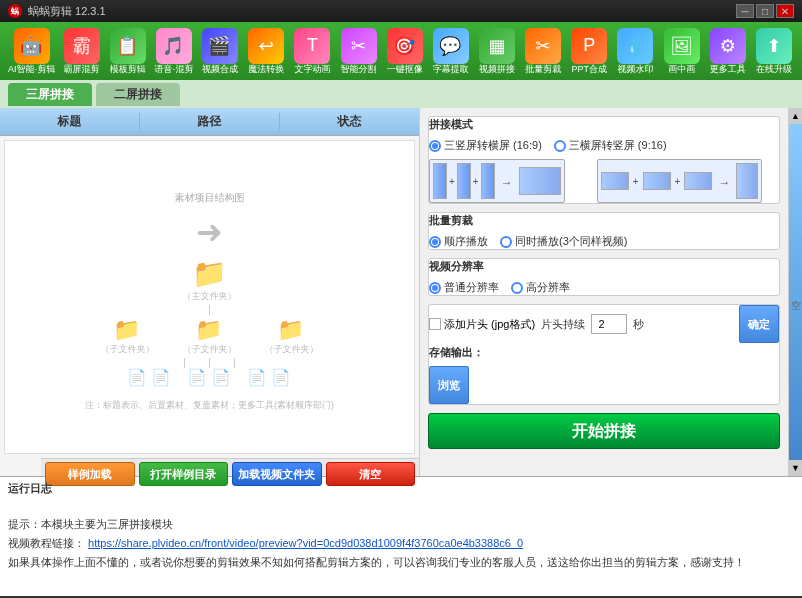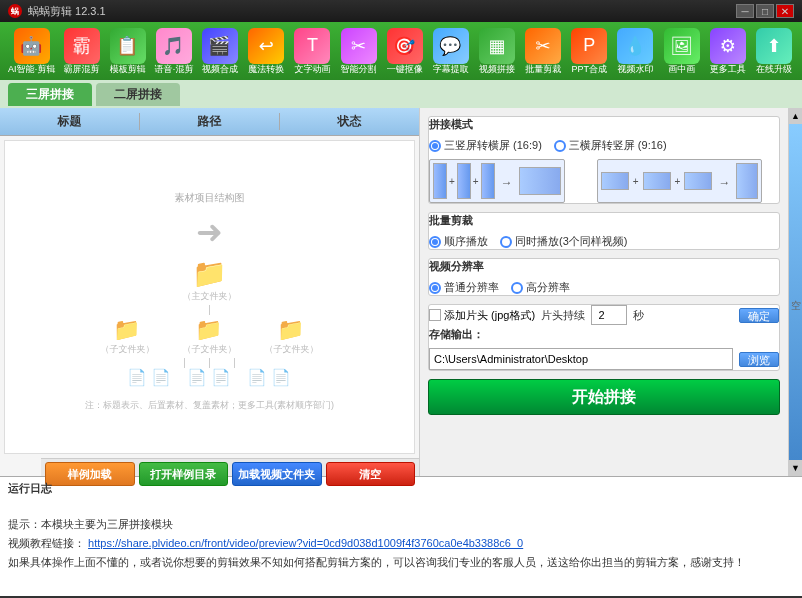--- a/index.html
+++ b/index.html
@@ -205,28 +205,29 @@
     .output-section { display: flex; align-items: center; gap: 6px; margin-top: 4px; }
     .output-input {
       flex: 1;
       height: 22px;
       border: 1px solid #aaa;
       padding: 0 4px;
       font-size: 11px;
       background: white;
     }
     .browse-btn {
-      height: 15px;
+      height: 38px;
       padding: 0 8px;
       background: linear-gradient(to bottom, #66aaff, #4488dd);
       border: 1px solid #3377cc;
       color: white;
       font-size: 11px;
       cursor: pointer;
       border-radius: 2px;
+      font-weight: bold;
     }
 
     .start-btn {
       width: 100%;
       height: 36px;
       background: linear-gradient(to bottom, #00cc44, #008833);
       border: none;
       color: white;
       font-size: 16px;
       font-weight: bold;
@@ -539,21 +540,20 @@
           <span>添加片头 (jpg格式)</span>
         </div>
         <span class="unit-label">片头持续</span>
         <input class="number-input" type="number" value="2" style="">
         <span class="unit-label">秒</span>
         <button class="browse-btn" style="margin-left:auto;">确定</button>
       </div>
       <div style="margin-top:2px;">
         <div class="section-title">存储输出：</div>
         <div class="output-section">
-          <input class="output-input" type="text" value="C:\Users\Administrator\Desktop" style="">
           <button class="browse-btn">浏览</button>
         </div>
       </div>
     </div>
 
     <button class="start-btn">开始拼接</button>
   </div>
 
   <div class="right-scroll">
     <div style="height:16px;background:#ccc;display:flex;align-items:center;justify-content:center;font-size:9px;cursor:pointer;">▲</div>

